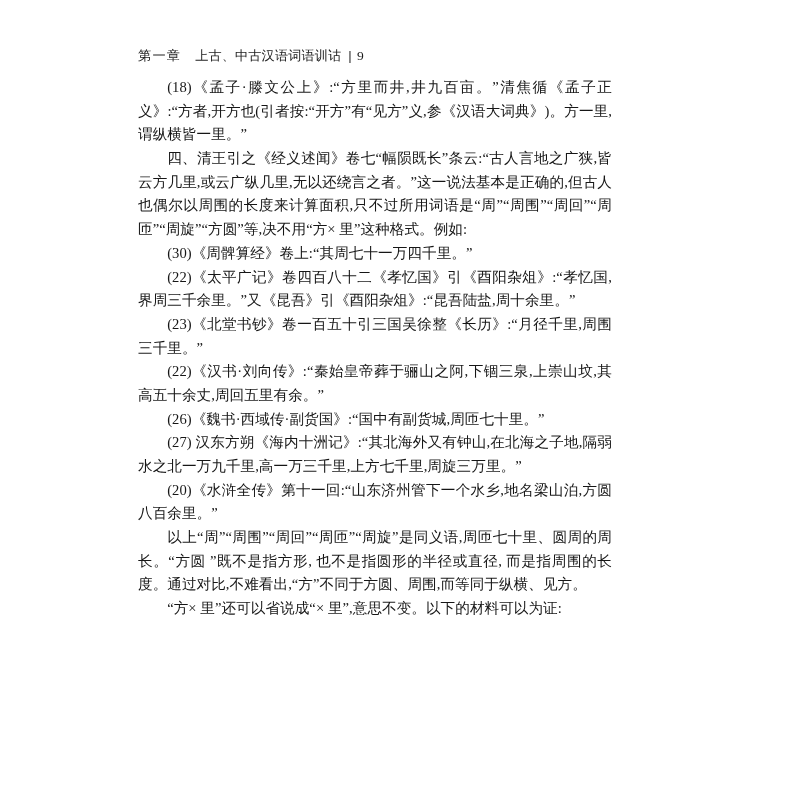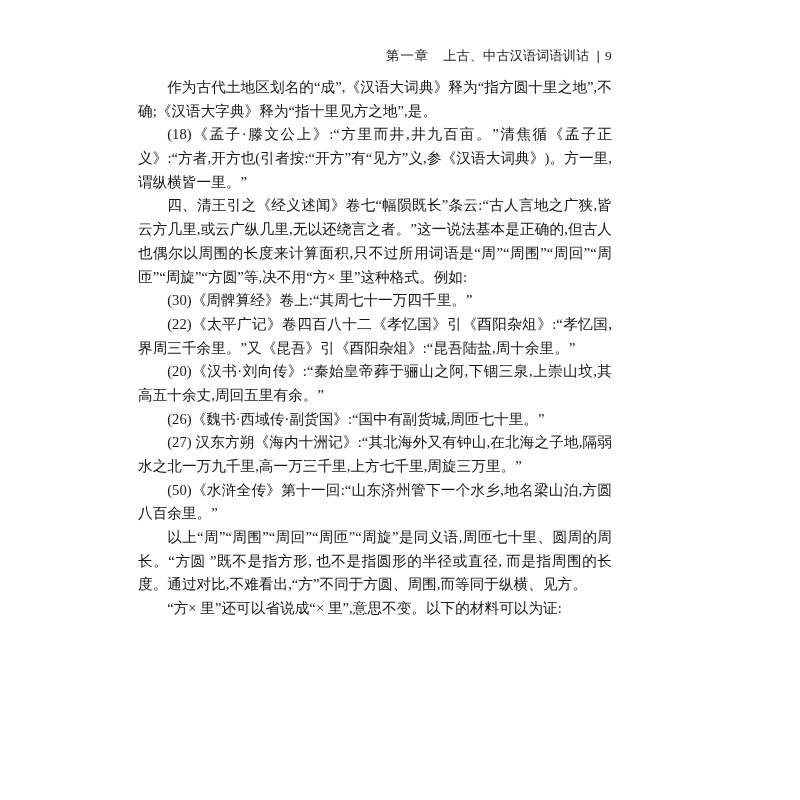--- a/index.html
+++ b/index.html
@@ -22,21 +22,21 @@
     height: 800px;
     box-sizing: border-box;
   }
 
   
   .running-head {
     position: absolute;
     top: 47px;
     left: 138px;
     width: 474px;
-    text-align: right;
+    text-align: left;
     font-family: "Liberation Sans", "DejaVu Sans", sans-serif;
     font-size: 13.2px;
     line-height: 18px;
     color: #1b1b1b;
     white-space: nowrap;
     letter-spacing: 0.2px;
   }
   .running-head .chapter-no {
     letter-spacing: 1.2px;
   }
@@ -85,27 +85,27 @@
 </head>
 <body>
 
 <div class="page">
 
   <div class="running-head">
     <span class="chapter-no">第一章</span><span class="gap"></span><span class="chapter-title">上古、中古汉语词语训诂</span><span class="rule">|</span><span class="folio">9</span>
   </div>
 
   <div class="textblock">
-    <p class="para">作为古代土地区划名的“成”,《汉语大词典》释为“指方圆十里之地”,不确;《汉语大字典》释为“指十里见方之地”,是。</p>
     <p class="para example">(18)《孟子·滕文公上》:“方里而井,井九百亩。”清焦循《孟子正义》:“方者,开方也(引者按:“开方”有“见方”义,参《汉语大词典》)。方一里,谓纵横皆一里。”</p>
     <p class="para">四、清王引之《经义述闻》卷七“幅陨既长”条云:“古人言地之广狭,皆云方几里,或云广纵几里,无以还绕言之者。”这一说法基本是正确的,但古人也偶尔以周围的长度来计算面积,只不过所用词语是“周”“周围”“周回”“周匝”“周旋”“方圆”等,决不用“方× 里”这种格式。例如:</p>
     <p class="para example">(30)《周髀算经》卷上:“其周七十一万四千里。”</p>
     <p class="para example">(22)《太平广记》卷四百八十二《孝忆国》引《酉阳杂俎》:“孝忆国,界周三千余里。”又《昆吾》引《酉阳杂俎》:“昆吾陆盐,周十余里。”</p>
-    <p class="para example">(20)《汉书·刘向传》:“秦始皇帝葬于骊山之阿,下锢三泉,上崇山坟,其高五十余丈,周回五里有余。”</p>
+    <p class="para example">(23)《北堂书钞》卷一百五十引三国吴徐整《长历》:“月径千里,周围三千里。”</p>
+    <p class="para example">(22)《汉书·刘向传》:“秦始皇帝葬于骊山之阿,下锢三泉,上崇山坟,其高五十余丈,周回五里有余。”</p>
     <p class="para example">(26)《魏书·西域传·副货国》:“国中有副货城,周匝七十里。”</p>
     <p class="para example">(27) 汉东方朔《海内十洲记》:“其北海外又有钟山,在北海之子地,隔弱水之北一万九千里,高一万三千里,上方七千里,周旋三万里。”</p>
-    <p class="para example">(50)《水浒全传》第十一回:“山东济州管下一个水乡,地名梁山泊,方圆八百余里。”</p>
+    <p class="para example">(20)《水浒全传》第十一回:“山东济州管下一个水乡,地名梁山泊,方圆八百余里。”</p>
     <p class="para">以上“周”“周围”“周回”“周匝”“周旋”是同义语,周匝七十里、圆周的周长。“方圆 ”既不是指方形, 也不是指圆形的半径或直径, 而是指周围的长度。通过对比,不难看出,“方”不同于方圆、周围,而等同于纵横、见方。</p>
     <p class="para">“方× 里”还可以省说成“× 里”,意思不变。以下的材料可以为证:</p>
 
   </div>
 
 </div>
 
 </body></html>

